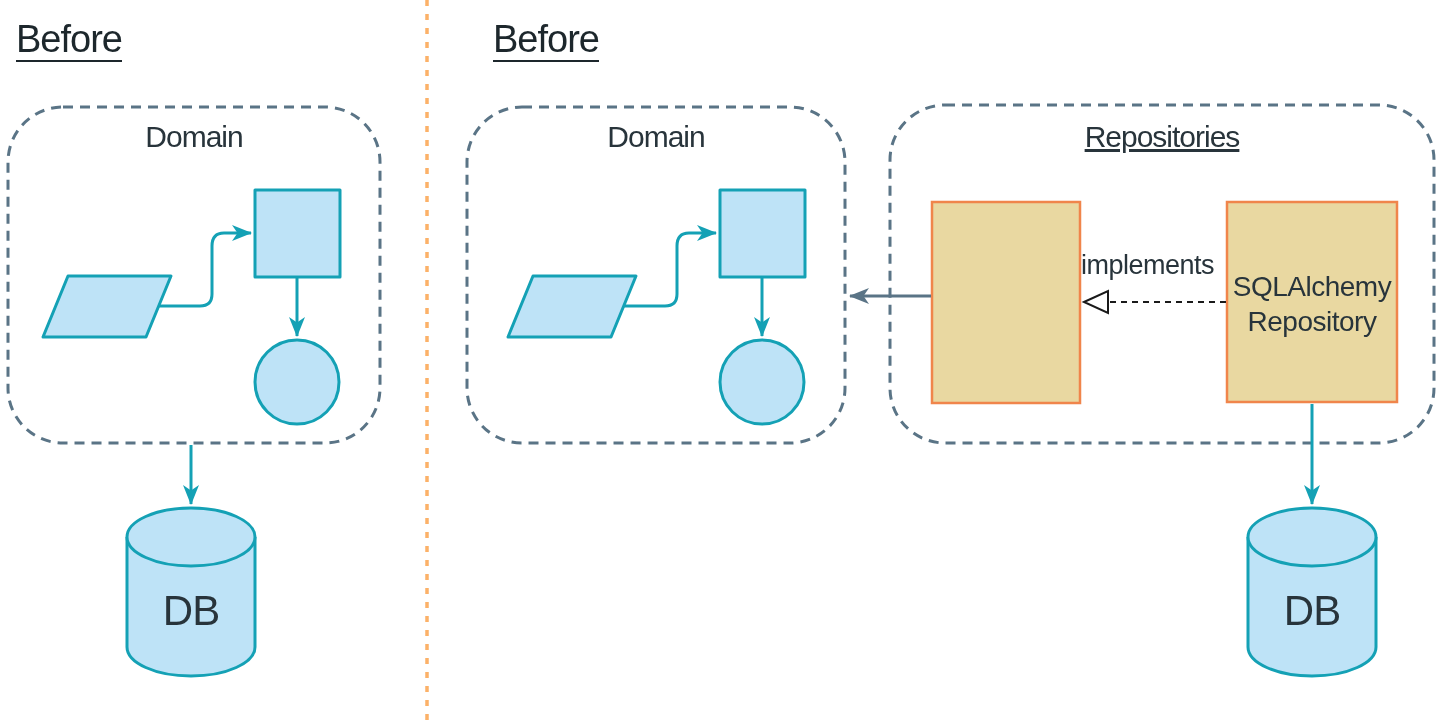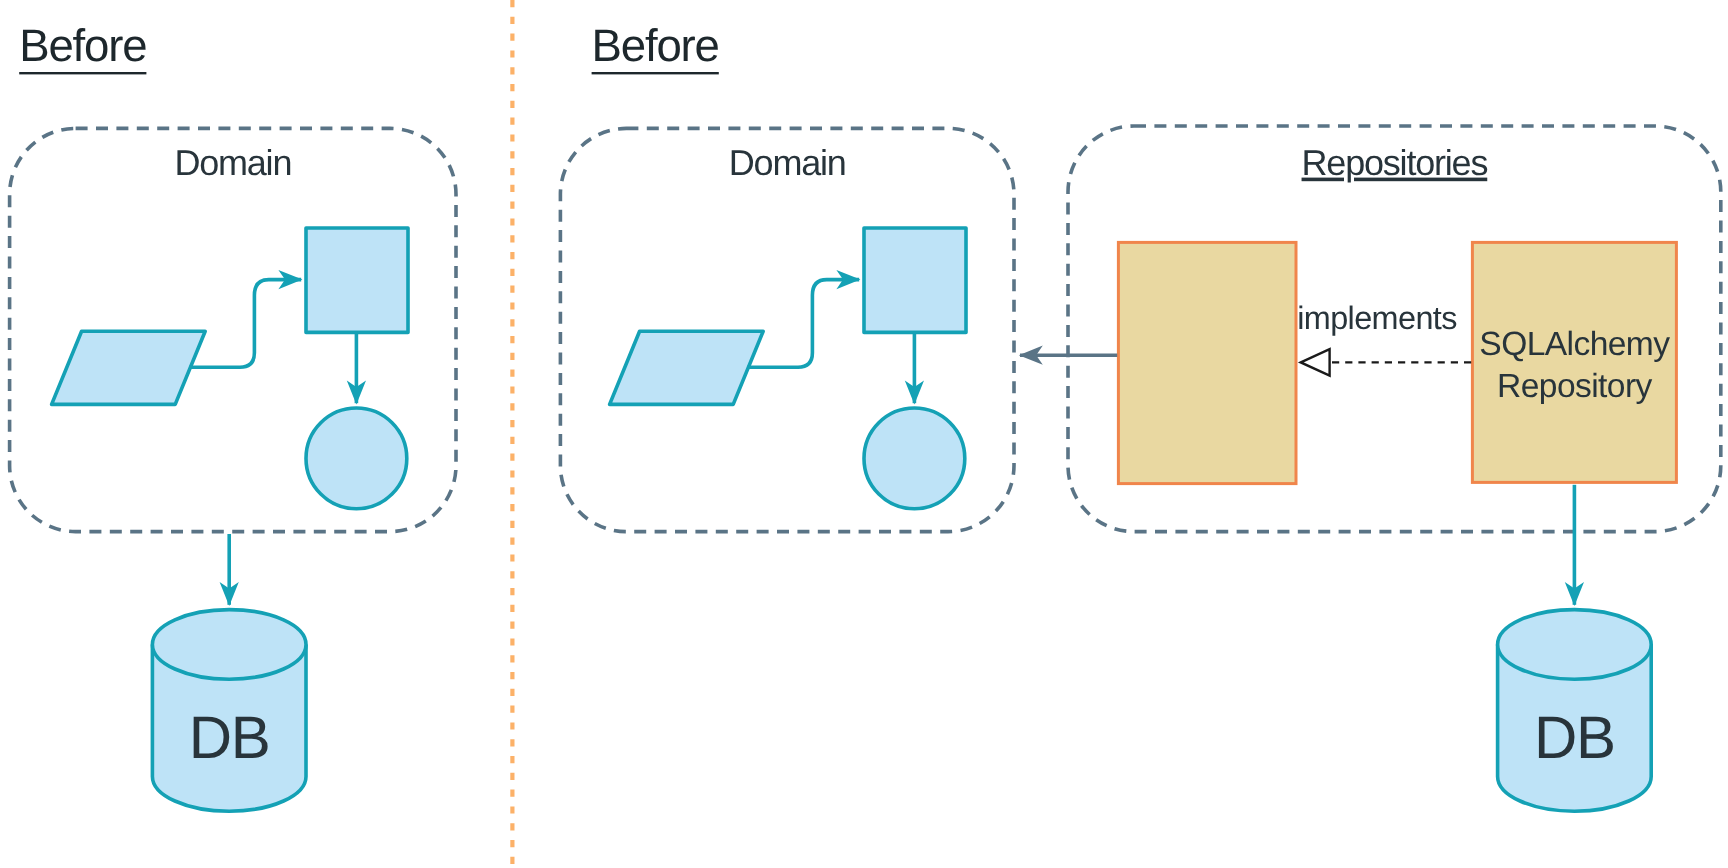--- a/index.html
+++ b/index.html
@@ -48,21 +48,21 @@
   }
   .cardlabel{
     font-size:28px;letter-spacing:-0.5px;color:var(--ink);
     text-align:center;line-height:1.25;
   }
   .smalllabel{
     font-size:27px;letter-spacing:-0.5px;color:var(--ink);
     line-height:1.0;
   }
   .dblabel{
-    font-size:50px;letter-spacing:-1px;color:var(--ink);
+    font-size:42px;letter-spacing:-1px;color:var(--ink);
     text-align:center;line-height:1.0;
   }
 </style>
 </head>
 <body>
 
 <div id="canvas">
 
   <svg width="1440" height="723" viewBox="0 0 1440 723">
     <defs>

